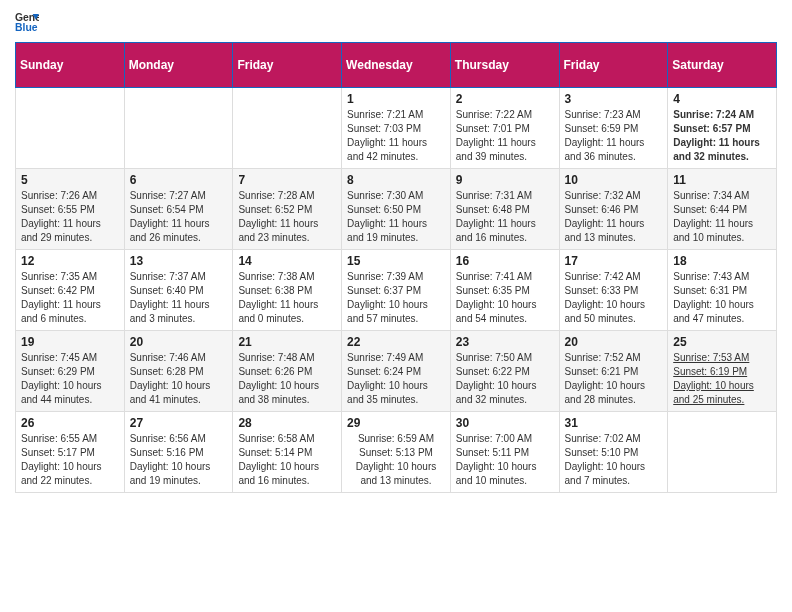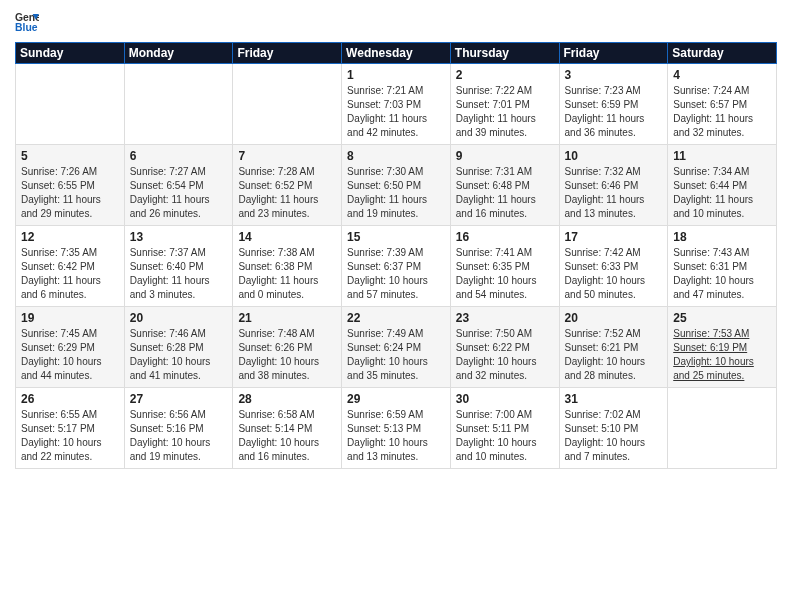--- a/index.html
+++ b/index.html
@@ -42,25 +42,25 @@
     .location-title {
       font-size: 14px;
       color: #555;
     }
     .calendar-table {
       width: 100%;
       border-collapse: collapse;
       border: 1px solid #ccc;
     }
     .calendar-table th {
-      background-color: #0f172a;
+      background-color: #be185d;
       color: #fff;
       font-size: 12px;
       font-weight: bold;
-      padding: 3px 4px;
+      padding: 15px 4px;
       text-align: left;
       border: 1px solid #1565c0;
     }
     .calendar-table td {
       width: 14.28%;
       vertical-align: top;
       border: 1px solid #ddd;
       padding: 4px 5px;
       font-size: 9.5px;
       color: #333;
@@ -137,21 +137,21 @@
           </td>
           <td>
             <span class="day-number">3</span>
             <div class="day-info" style="white-space: pre-line;">Sunrise: 7:23 AM
 Sunset: 6:59 PM
 Daylight: 11 hours
 and 36 minutes.</div>
           </td>
           <td>
             <span class="day-number">4</span>
-            <div class="day-info" style="white-space: pre-line;">Sunrise: 7:24 AM
+            <div class="day-info" style="white-space: pre-line; font-weight: bold;">Sunrise: 7:24 AM
 Sunset: 6:57 PM
 Daylight: 11 hours
 and 32 minutes.</div>
           </td>
         </tr>
         <tr>
           <td>
             <span class="day-number">5</span>
             <div class="day-info" style="white-space: pre-line;">Sunrise: 7:26 AM
 Sunset: 6:55 PM
@@ -320,21 +320,21 @@
           </td>
           <td>
             <span class="day-number">28</span>
             <div class="day-info" style="white-space: pre-line;">Sunrise: 6:58 AM
 Sunset: 5:14 PM
 Daylight: 10 hours
 and 16 minutes.</div>
           </td>
           <td>
             <span class="day-number">29</span>
-            <div class="day-info" style="white-space: pre-line;">Sunrise: 6:59 AM
+            <div class="day-info" style="white-space: pre-line; text-align: center;">Sunrise: 6:59 AM
 Sunset: 5:13 PM
 Daylight: 10 hours
 and 13 minutes.</div>
           </td>
           <td>
             <span class="day-number">30</span>
             <div class="day-info" style="white-space: pre-line;">Sunrise: 7:00 AM
 Sunset: 5:11 PM
 Daylight: 10 hours
 and 10 minutes.</div>

